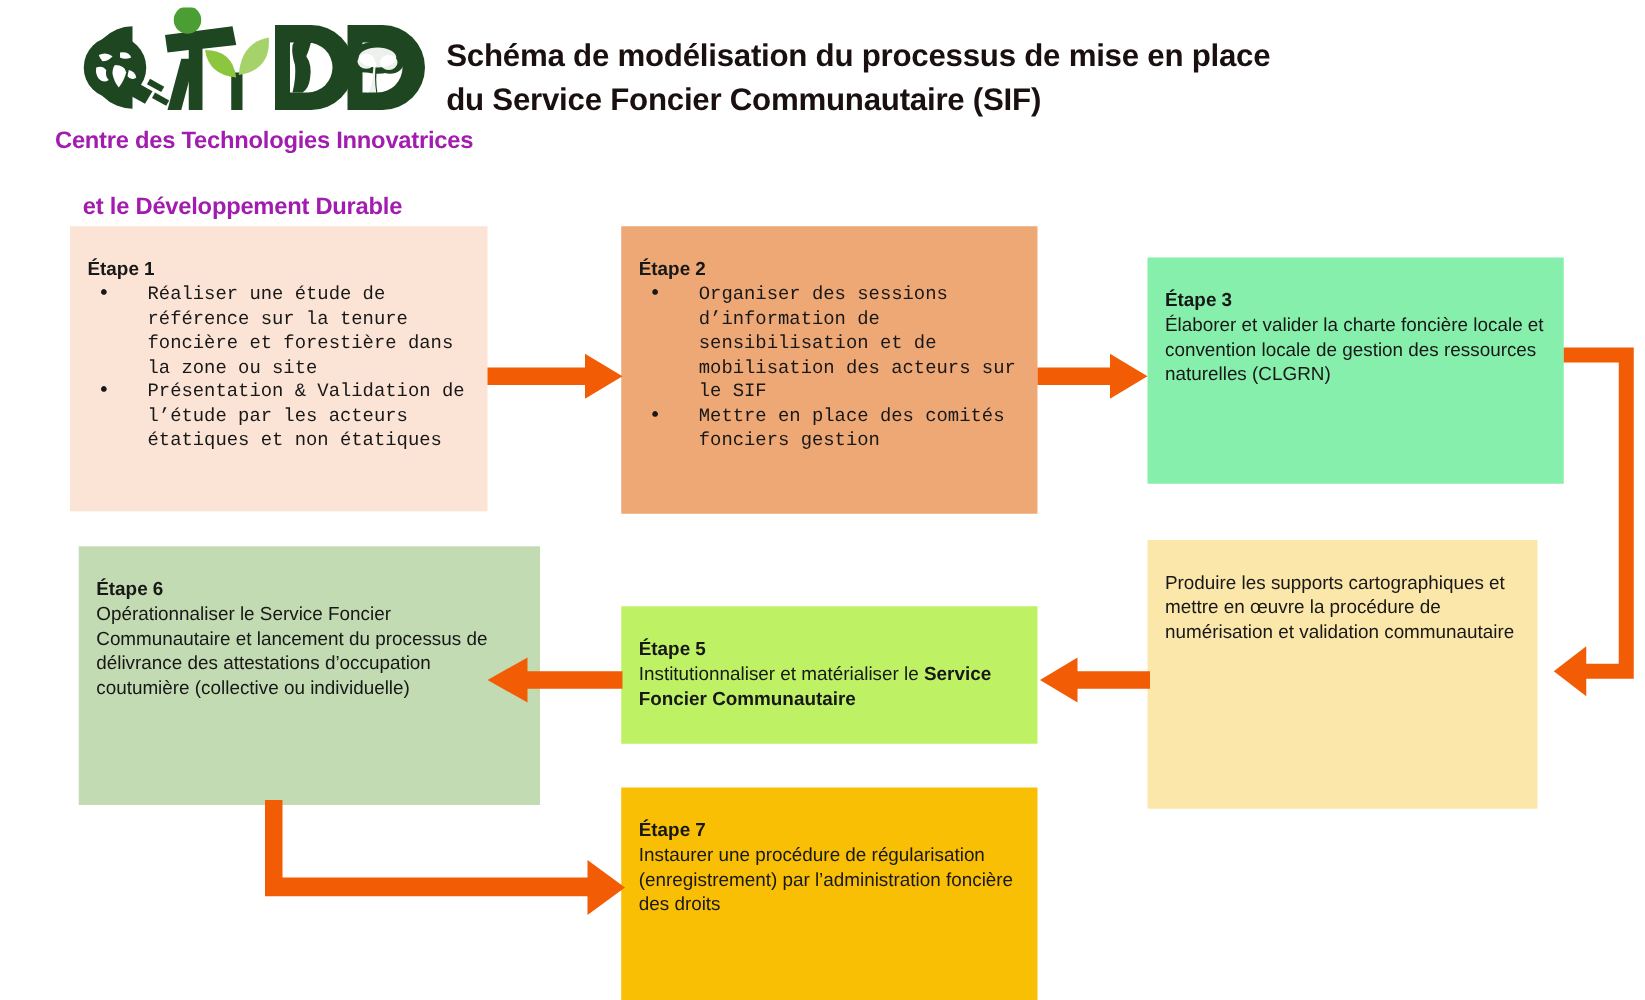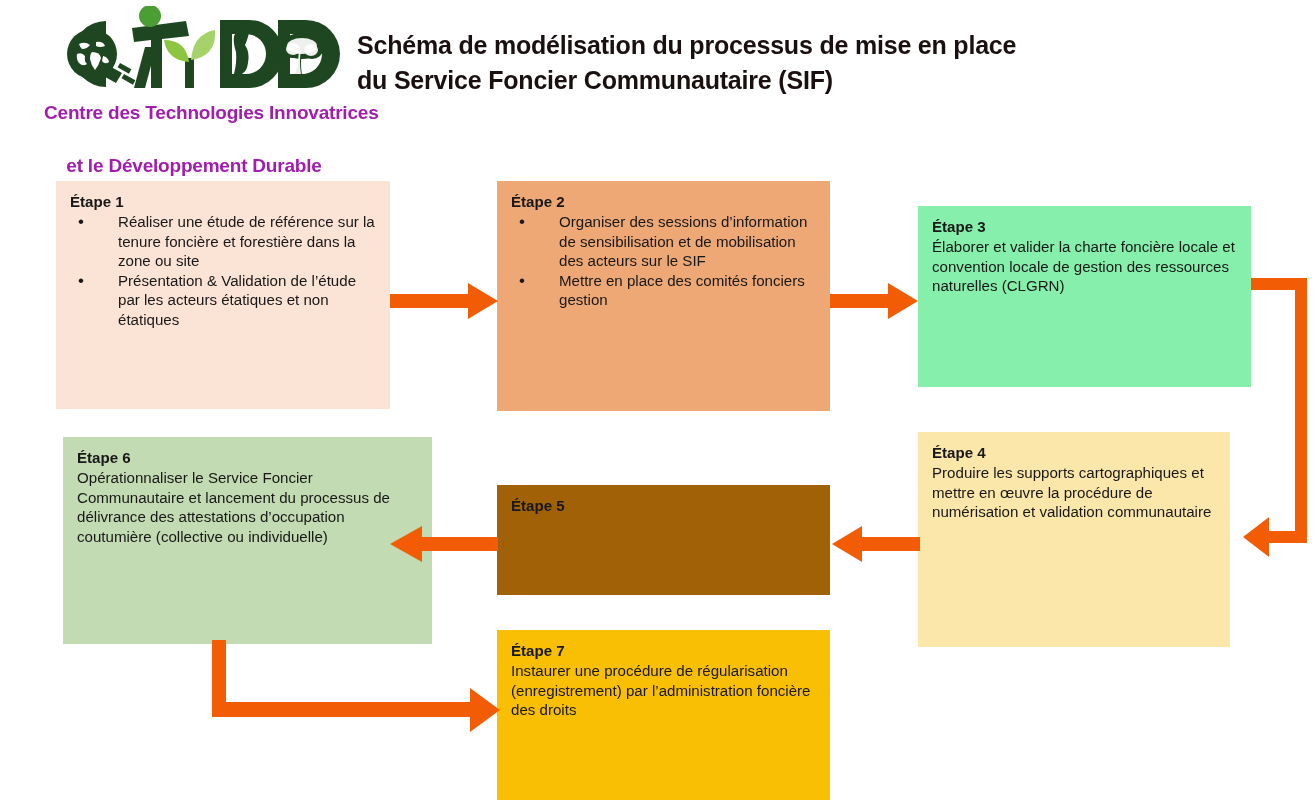--- a/index.html
+++ b/index.html
@@ -53,58 +53,59 @@
     line-height: 1.38;
     color: #1a1010;
     letter-spacing: -0.2px;
   }
   #title .line { display: block; }
 
   
   .step-box {
     position: absolute;
     box-sizing: border-box;
-    padding: 11px 14px 10px 14px;
+    padding: 25px 14px 10px 14px;
     font-size: 15.1px;
     line-height: 1.29;
     color: #181818;
   }
   .step-title {
     font-weight: bold;
     font-size: 15.1px;
     margin-bottom: 1px;
     display: block;
   }
   .step-body { display: block; }
   ul.bullets {
     margin: 0;
     padding: 0;
     list-style: none;
   }
   ul.bullets li {
     position: relative;
     padding-left: 48px;
     margin: 0 0 0 0;
+    font-family: Liberation Mono, monospace;
   }
   ul.bullets li::before {
     content: "\2022";
     position: absolute;
     left: 8px;
     top: -1px;
     font-size: 17px;
     line-height: 1.25;
   }
   .bold-run { font-weight: bold; }
 
   
   #box-1 { left: 56px;  top: 181px; width: 334px; height: 228px; background: #fbe3d6; }
   #box-2 { left: 497px; top: 181px; width: 333px; height: 230px; background: #eda876; }
   #box-3 { left: 918px; top: 206px; width: 333px; height: 181px; background: #86efac; }
   #box-4 { left: 918px; top: 432px; width: 312px; height: 215px; background: #fce7ab; }
-  #box-5 { left: 497px; top: 485px; width: 333px; height: 110px; background: #a16207; }
+  #box-5 { left: 497px; top: 485px; width: 333px; height: 110px; background: #bef264; }
   #box-6 { left: 63px;  top: 437px; width: 369px; height: 207px; background: #c3dbb2; }
   #box-7 { left: 497px; top: 630px; width: 333px; height: 170px; background: #f9bf05; }
 
   
   .arrow-svg {
     position: absolute;
     overflow: visible;
   }
   .arrow-fill { fill: #f25c05; }
 </style>
@@ -177,26 +178,26 @@
       <li>Mettre en place des comités fonciers gestion</li>
     </ul>
   </div>
 
   <div class="step-box" id="box-3">
     <span class="step-title">Étape 3</span>
     <span class="step-body">Élaborer et valider la charte foncière locale et convention locale de gestion des ressources naturelles (CLGRN)</span>
   </div>
 
   <div class="step-box" id="box-4">
-    <span class="step-title">Étape 4</span>
     <span class="step-body">Produire les supports cartographiques et mettre en œuvre la procédure de numérisation et validation communautaire</span>
   </div>
 
   <div class="step-box" id="box-5">
     <span class="step-title">Étape 5</span>
+    <span class="step-body"><span>Institutionnaliser et matérialiser le </span><span class="bold-run">Service Foncier Communautaire</span></span>
   </div>
 
   <div class="step-box" id="box-6">
     <span class="step-title">Étape 6</span>
     <span class="step-body">Opérationnaliser le Service Foncier Communautaire et lancement du processus de délivrance des attestations d’occupation coutumière (collective ou individuelle)</span>
   </div>
 
   <div class="step-box" id="box-7">
     <span class="step-title">Étape 7</span>
     <span class="step-body">Instaurer une procédure de régularisation (enregistrement) par l’administration foncière des droits</span>

